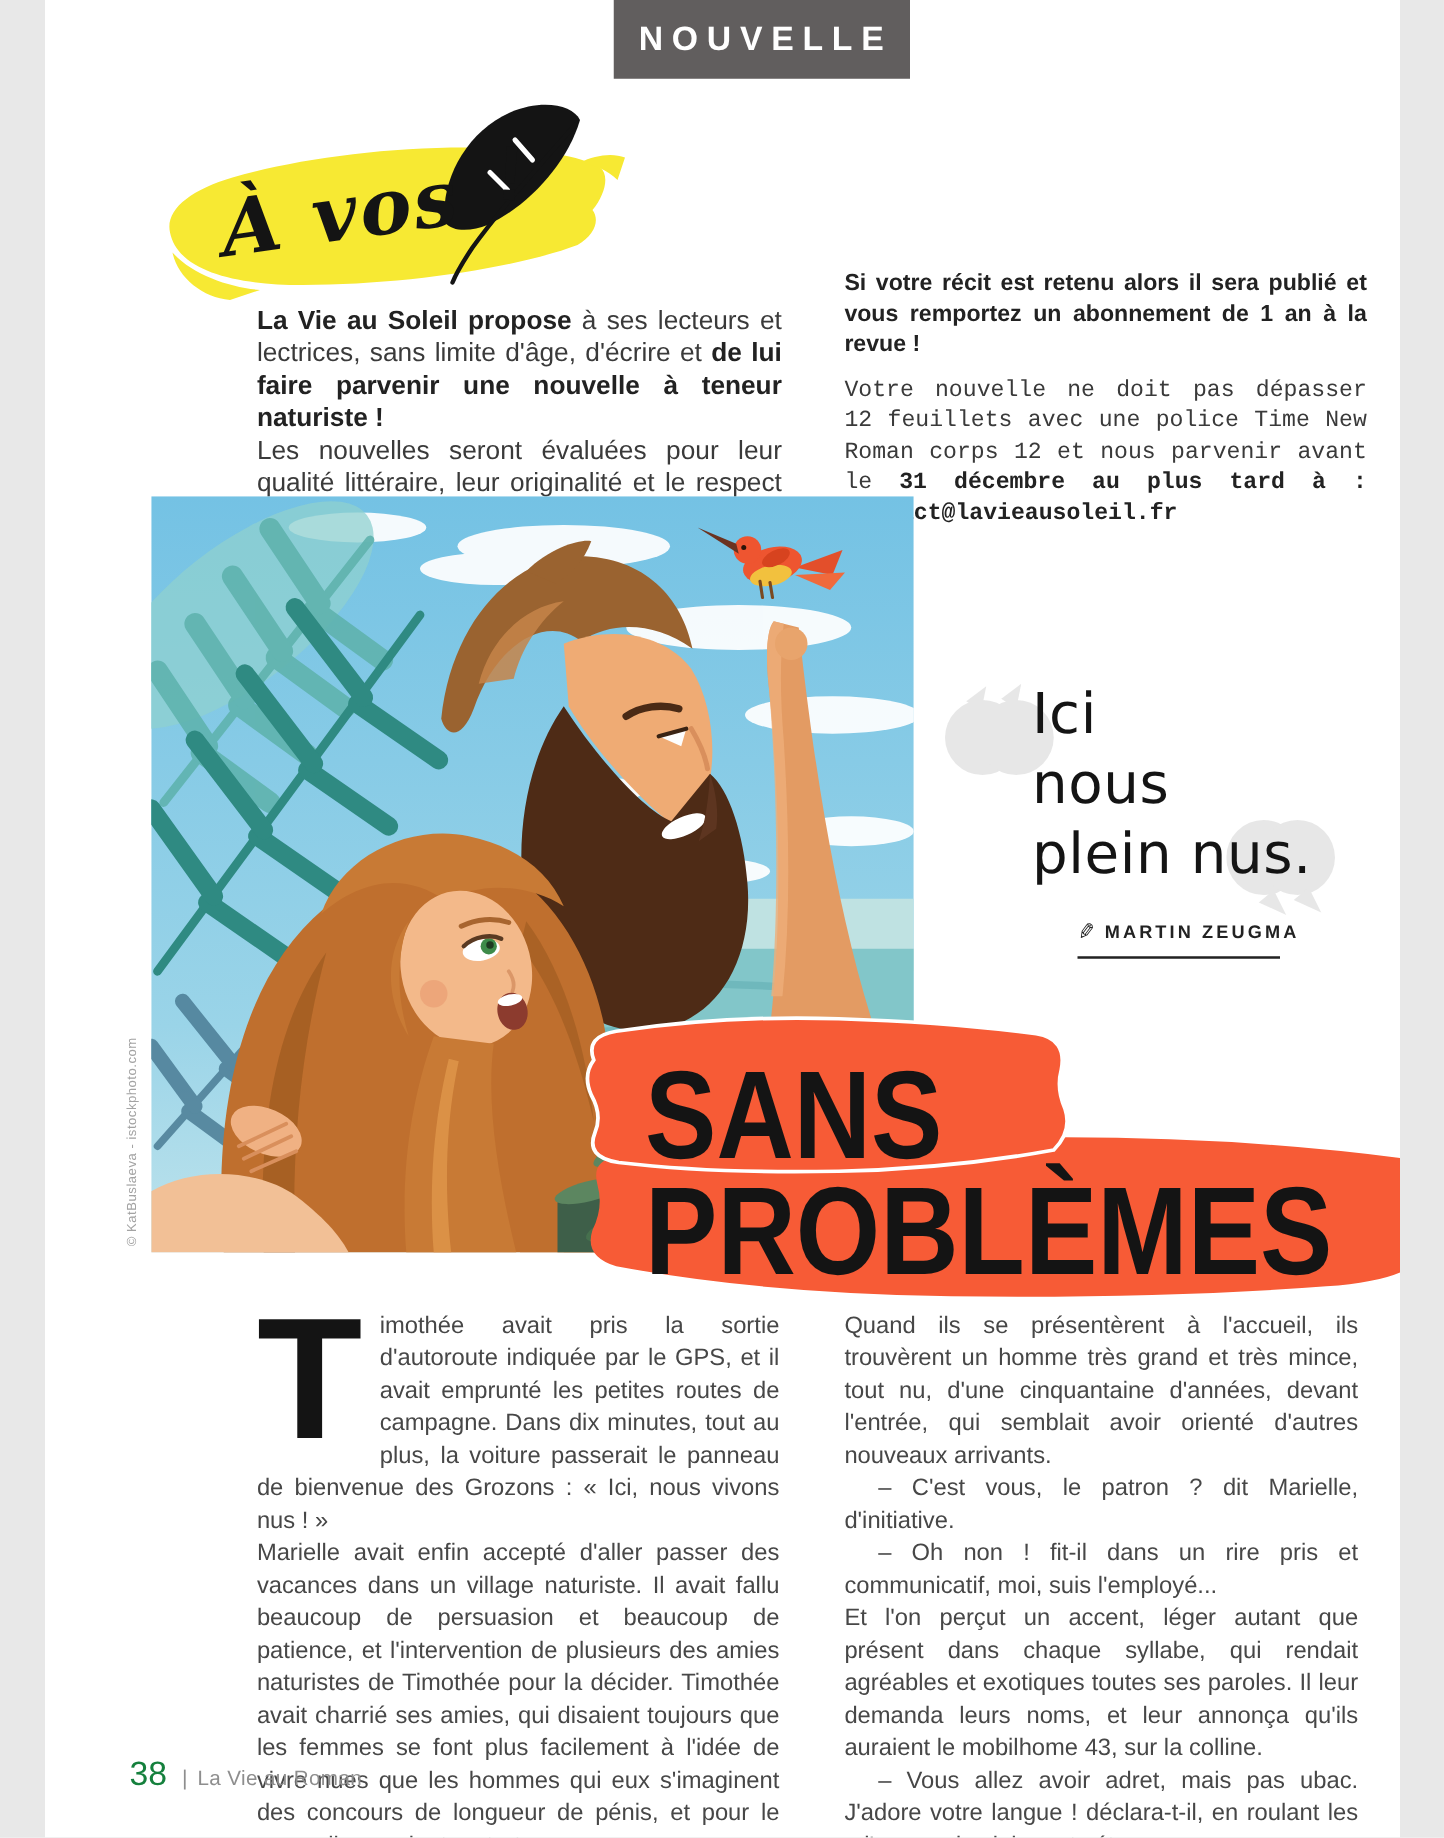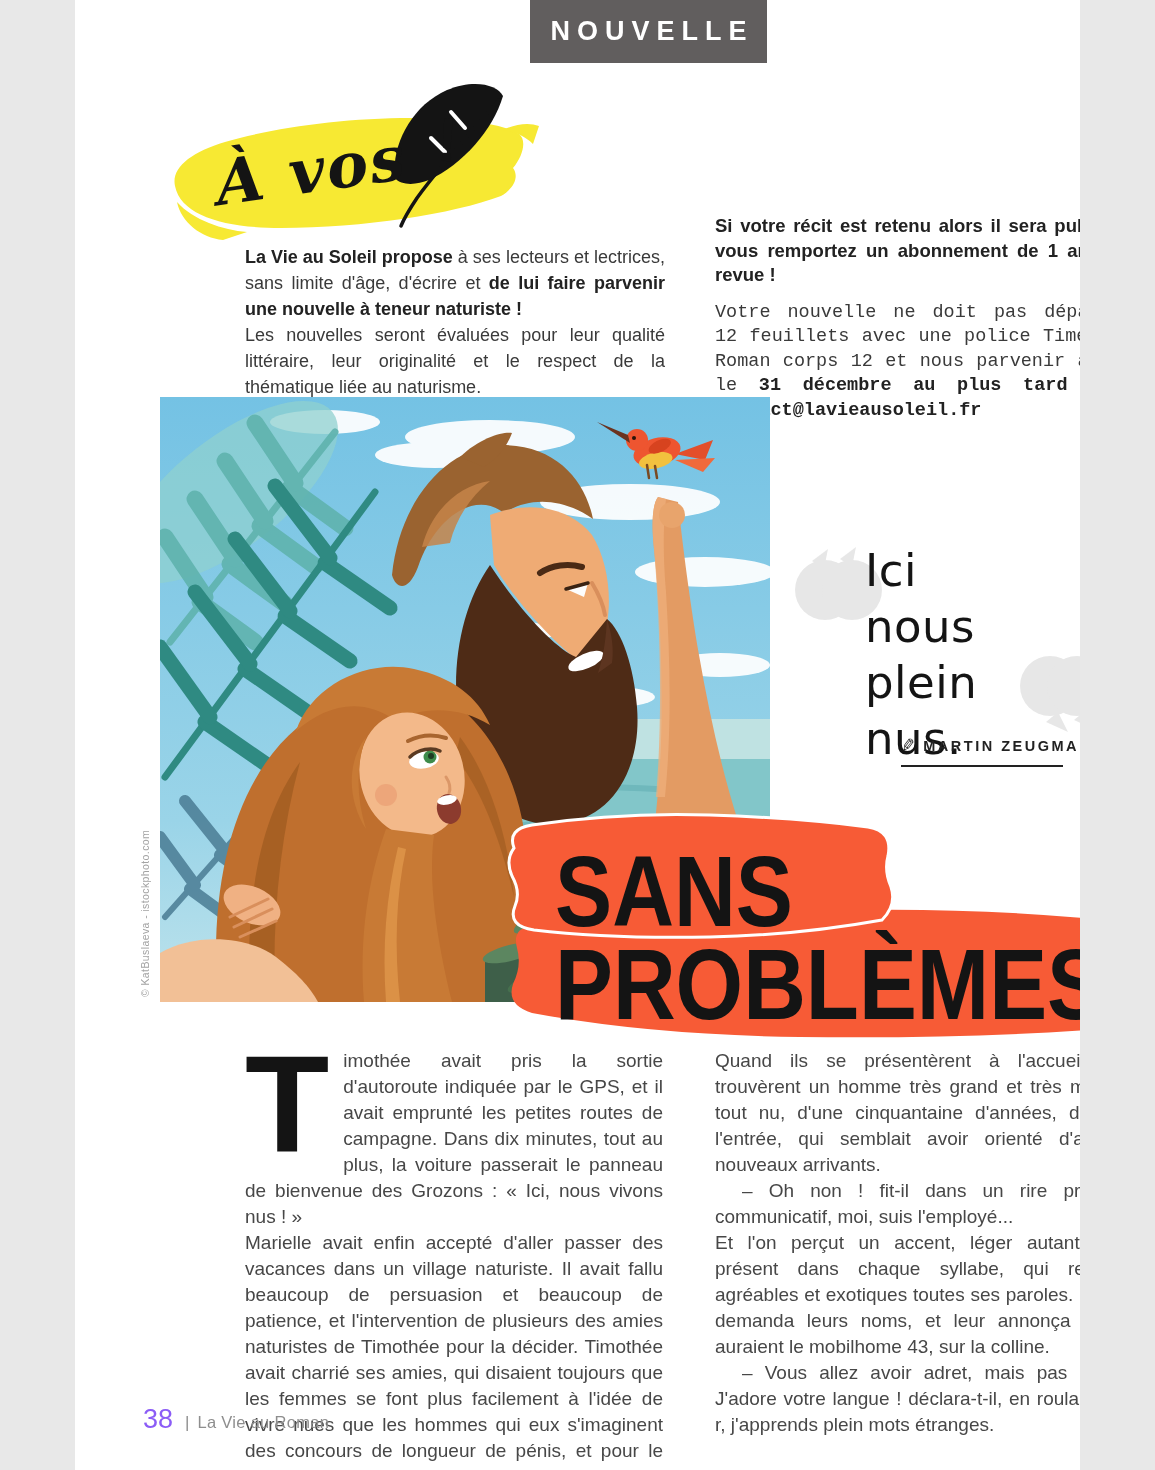--- a/index.html
+++ b/index.html
@@ -1,34 +1,34 @@
 <!DOCTYPE html>
 <html lang="fr"><head>
 <meta charset="utf-8">
 <style>
   html,body{margin:0;padding:0;background:#e8e8e8;}
-  .page{position:relative;width:1005px;height:1470px;background:#ffffff;margin:0 auto;
+  .page{position:relative;width:1084px;height:1470px;background:#ffffff;margin:0 auto;
         font-family:"Liberation Sans",sans-serif;overflow:hidden;}
 
   
   .nouvelle-box{position:absolute;left:455px;top:0;width:237px;height:63px;background:#615e5e;
                 display:flex;align-items:center;justify-content:center;}
   .nouvelle-box span{color:#ffffff;font-size:27px;font-weight:bold;letter-spacing:7px;padding-left:7px;}
 
   
   .callout{position:absolute;left:88px;top:82px;width:380px;height:165px;}
   .callout svg{position:absolute;left:0;top:0;}
   .script-text{position:absolute;left:52px;top:52px;font-family:"DejaVu Serif",serif;
                font-style:italic;font-weight:bold;font-size:62px;color:#141414;
                transform:rotate(-8deg);letter-spacing:2px;}
   .exclaim{position:absolute;left:274px;top:22px;font-size:62px;font-weight:bold;color:#141414;
            transform:rotate(3deg);}
 
   
-  .intro-left{position:absolute;left:170px;top:244px;width:420px;font-size:18px;line-height:26px;
+  .intro-left{position:absolute;left:170px;top:244px;width:420px;font-size:21px;line-height:26px;
               color:#3a3a3a;text-align:justify;}
   .intro-left b{color:#222;}
   .intro-right{position:absolute;left:640px;top:214px;width:418px;font-size:18.5px;line-height:24.5px;
                color:#3a3a3a;text-align:justify;}
   .intro-right .p1{font-weight:bold;color:#222;margin:0 0 13px 0;}
   .intro-right .p2{margin:0;font-family:Liberation Mono, monospace;}
   .intro-right b{color:#222;}
 
   
   .illustration{position:absolute;left:85px;top:397px;width:610px;height:605px;}
@@ -53,21 +53,21 @@
              text-align:justify;hyphens:auto;-webkit-hyphens:auto;}
   .col1{left:170px;width:418px;}
   .col2{left:640px;width:411px;}
   .story-col p{margin:0;}
   .drop-cap{float:left;font-size:138px;line-height:.72;font-weight:bold;color:#141414;
             margin:6px 14px 0 0;font-family:"Liberation Sans",sans-serif;}
   .indent{text-indent:27px;}
 
   
   .footer{position:absolute;left:68px;top:1404px;display:flex;align-items:baseline;}
-  .footer .num{font-size:27px;color:#8b5cf6;}
+  .footer .num{font-size:27px;color:#15803d;}
   .footer .sep{font-size:17px;color:#8e8e8e;margin:0 8px 0 12px;}
   .footer .mag{font-size:16.5px;color:#8e8e8e;letter-spacing:.3px;}
 </style>
 </head>
 <body>
 
 <div class="page">
 
   <div class="nouvelle-box">
     <span>NOUVELLE</span>
@@ -297,20 +297,21 @@
     <text x="55" y="118" font-size="100" textLength="238" lengthAdjust="spacingAndGlyphs">SANS</text>
     <text x="55" y="211" font-size="100" textLength="550" lengthAdjust="spacingAndGlyphs">PROBLÈMES</text>
   </svg>
 
   <div class="story-col col1">
     <p><span class="drop-cap">T</span><span>imothée avait pris la sortie d'autoroute indiquée par le GPS, et il avait emprunté les petites routes de campagne. Dans dix minutes, tout au plus, la voiture passerait le panneau de bienvenue des Grozons : « Ici, nous vivons nus ! »</span></p>
     <p><span>Marielle avait enfin accepté d'aller passer des vacances dans un village naturiste. Il avait fallu beaucoup de persuasion et beaucoup de patience, et l'intervention de plusieurs des amies naturistes de Timothée pour la décider. Timothée avait charrié ses amies, qui disaient toujours que les femmes se font plus facilement à l'idée de vivre nues que les hommes qui eux s'imaginent des concours de longueur de pénis, et pour le coup elles avaient eu tort.</span></p>
   </div>
   <div class="story-col col2">
     <p><span>Quand ils se présentèrent à l'accueil, ils trouvèrent un homme très grand et très mince, tout nu, d'une cinquantaine d'années, devant l'entrée, qui semblait avoir orienté d'autres nouveaux arrivants.</span></p>
+    <p class="indent"><span>– C'est vous, le patron ? dit Marielle, d'initiative.</span></p>
     <p class="indent"><span>– Oh non ! fit-il dans un rire pris et communicatif, moi, suis l'employé...</span></p>
     <p><span>Et l'on perçut un accent, léger autant que présent dans chaque syllabe, qui rendait agréables et exotiques toutes ses paroles. Il leur demanda leurs noms, et leur annonça qu'ils auraient le mobilhome 43, sur la colline.</span></p>
     <p class="indent"><span>– Vous allez avoir adret, mais pas ubac. J'adore votre langue ! déclara-t-il, en roulant les r,  j'apprends plein mots étranges.</span></p>
   </div>
 
   <div class="footer">
     <span class="num">38</span>
     <span class="sep">|</span>
     <span class="mag">La Vie au Roman</span>
   </div>

